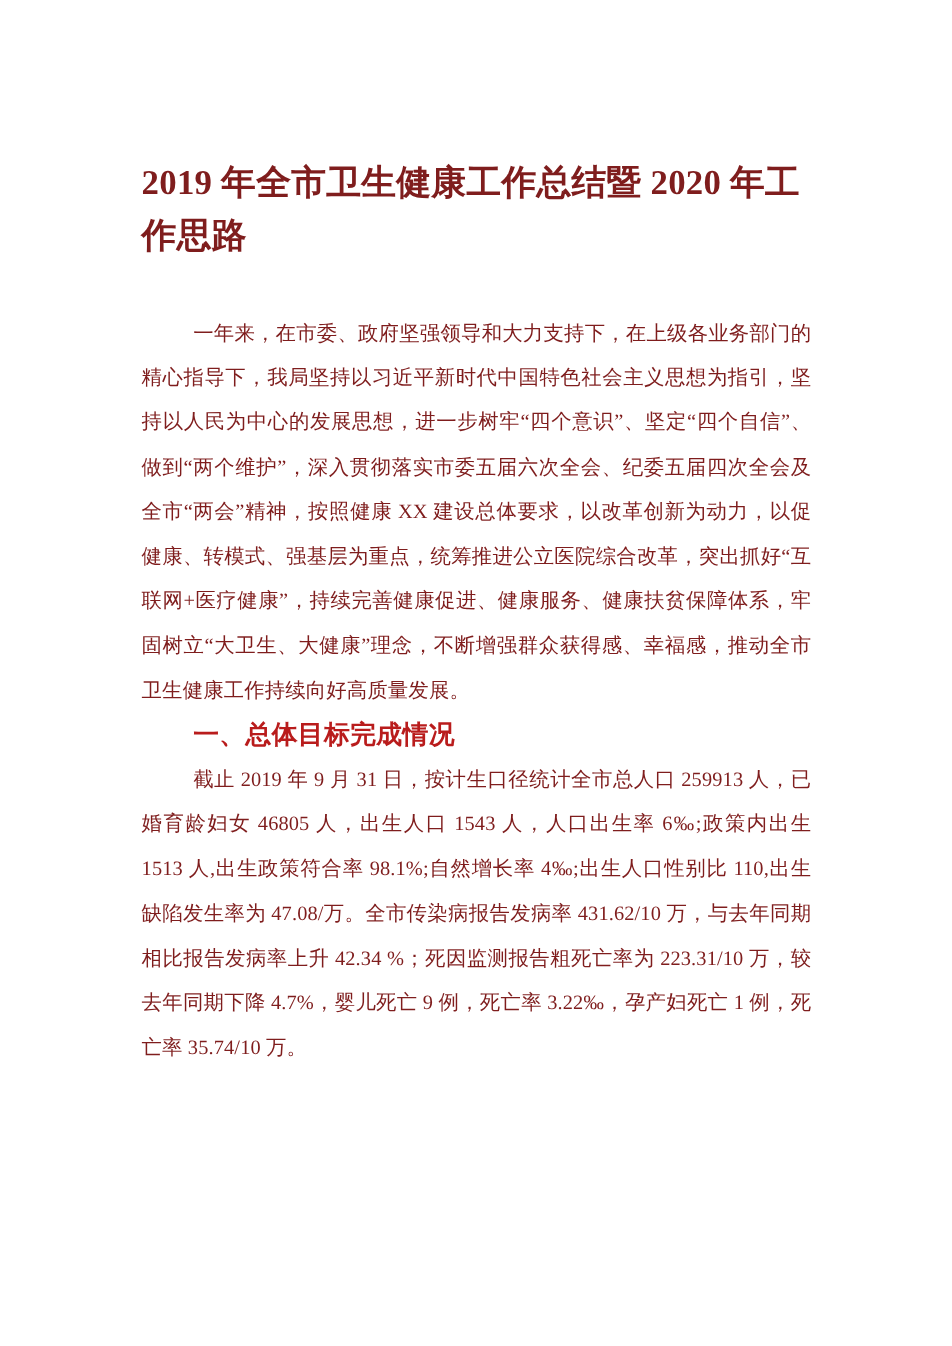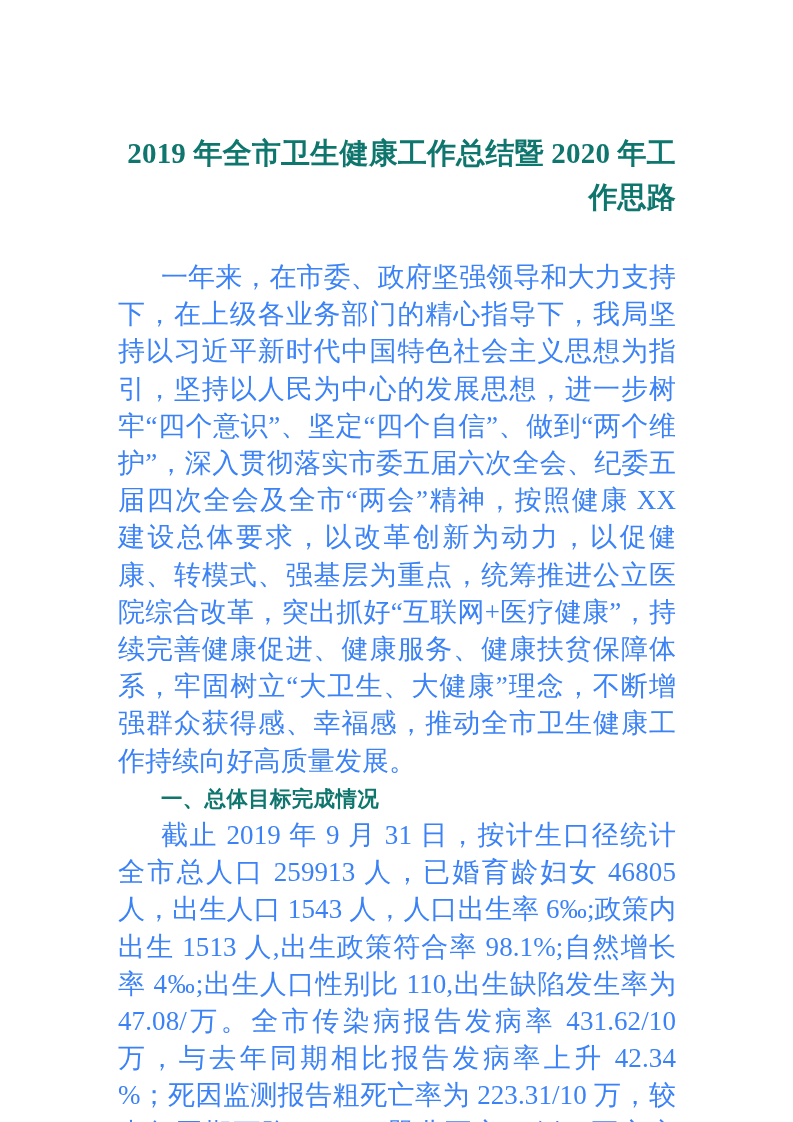--- a/index.html
+++ b/index.html
@@ -32,55 +32,55 @@
   }
 
   
   .doc-title {
     margin: 0;
     padding-top: 131px;
     font-family: "Liberation Serif", "DejaVu Serif", serif;
     font-weight: bold;
     font-size: 29px;
     line-height: 44px;
-    text-align: right;
+    text-align: left;
     letter-spacing: 0.2px;
-    color: #0f766e;
+    color: #7f1d1d;
   }
 
   
   .para {
     margin: 0;
     font-family: "Liberation Serif", "DejaVu Serif", serif;
-    font-size: 27px;
+    font-size: 17px;
     line-height: 37.2px;
     text-align: justify;
     text-justify: inter-ideograph;
     text-indent: 43px;
-    color: #3b82f6;
+    color: #7f1d1d;
     letter-spacing: 0.1px;
   }
 
   .para-intro {
     margin-top: 40px;
   }
 
   .para-stats {
     margin-top: 0;
   }
 
   
   .section-heading {
     margin: 0;
     font-family: "DejaVu Sans", "Liberation Sans", sans-serif;
     font-weight: bold;
     font-size: 21.5px;
     line-height: 37.2px;
     text-indent: 43px;
-    color: #0f766e;
+    color: #b91c1c;
     letter-spacing: 0.3px;
   }
 </style>
 </head>
 <body>
 
 <div class="page">
   <div class="content">
 
     <h1 class="doc-title">2019 年全市卫生健康工作总结暨 2020 年工作思路</h1>

